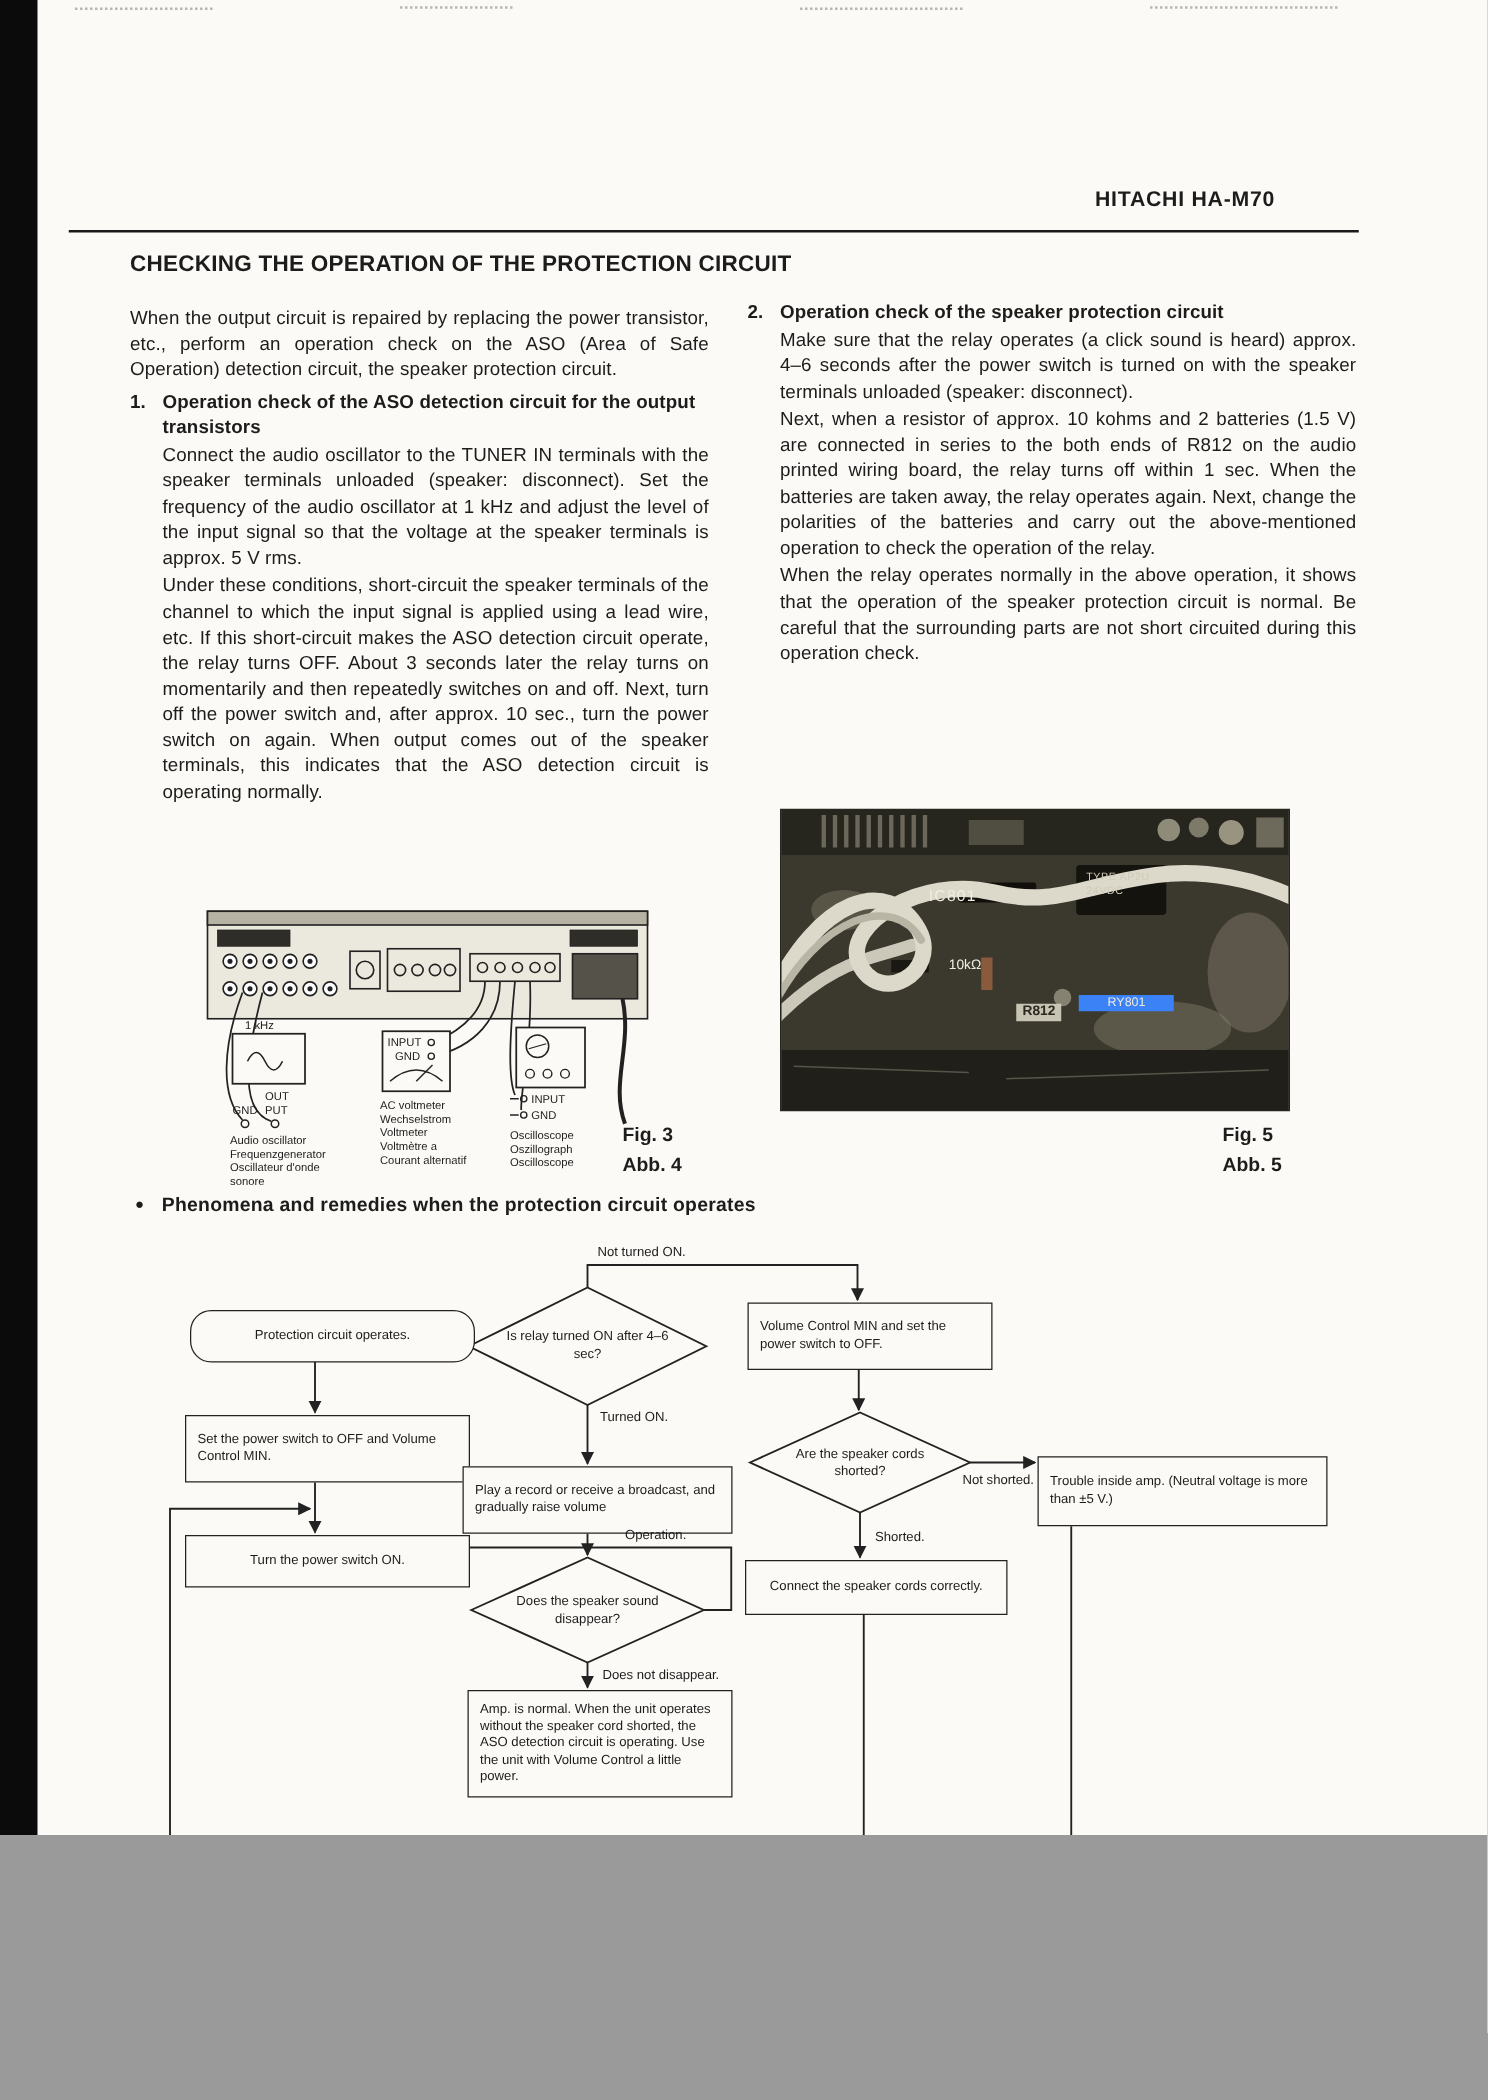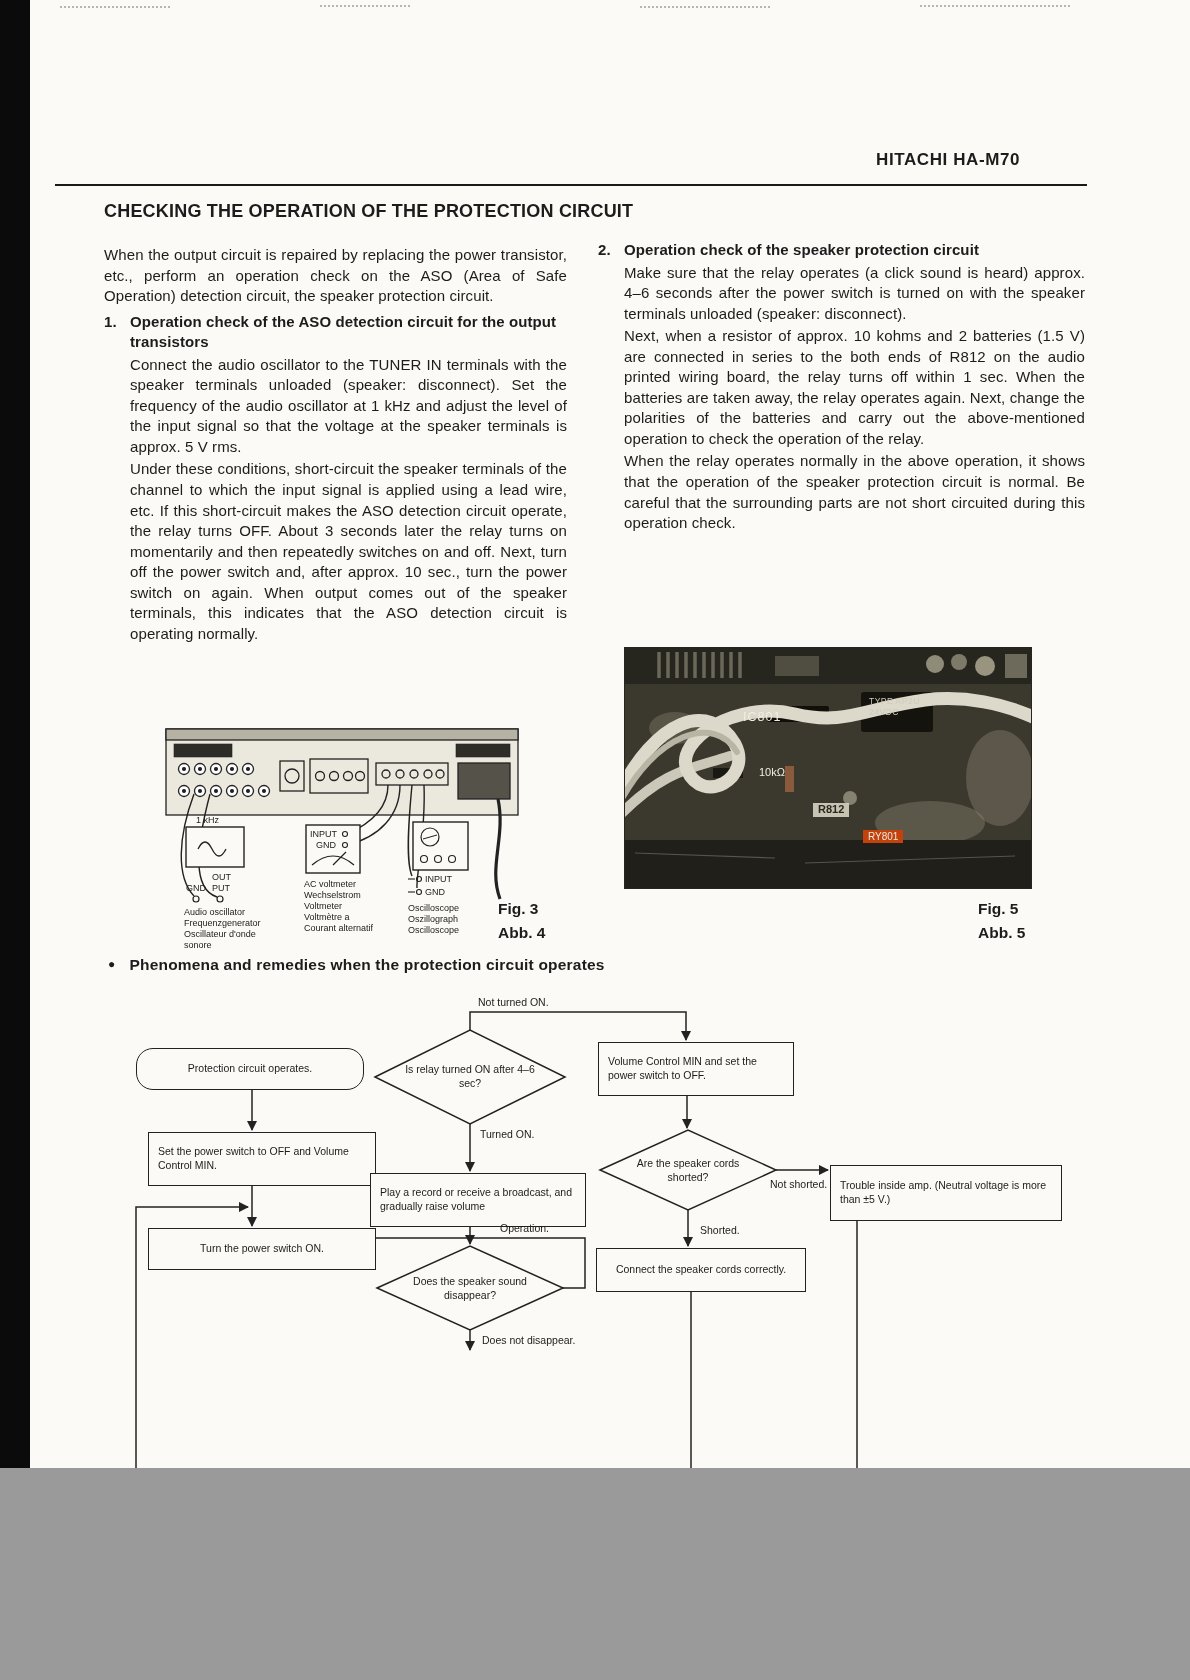--- a/index.html
+++ b/index.html
@@ -219,21 +219,21 @@
       <circle cx="225" cy="150" r="7" fill="#9a9582" opacity="0.8"></circle>
       <rect x="188" y="155" width="36" height="14" fill="#d8d4c2" opacity="0.9"></rect>
     </svg>
     <div class="anno" style="left:118px;top:62px;font-size:12.5px;letter-spacing:1px;">IC801</div>
     <div class="anno" style="left:244px;top:48px;font-size:8.5px;line-height:1.35;letter-spacing:.5px;color:#cfcbb8;">
       <div>TYPE AP2U</div>
       <div>24VDC</div>
     </div>
     <div class="anno" style="left:134px;top:118px;font-size:11px;">10kΩ</div>
     <div class="anno" style="left:193px;top:155px;font-size:11px;font-weight:bold;color:#2a281e;">R812</div>
-    <div class="anno" style="left:238px;top:148px;font-size:10px;background:#c2410c;padding:1px 5px;color:#efeadb;margin-top:34px;">RY801</div>
+    <div class="anno" style="left:238px;top:148px;font-size:10px;background:#3b82f6;padding:1px 23px;color:#efeadb;">RY801</div>
   </div>
 
   <div class="fig-caption" style="left:978px;top:897px;">
     <div>Fig. 5</div>
     <div>Abb. 5</div>
   </div>
 
   <div class="flow-heading">
     <span class="bullet">●</span><span>Phenomena and remedies when the protection circuit operates</span>
   </div>
@@ -259,30 +259,31 @@
       <polyline points="857,1213 857,1500"></polyline>
       <polyline points="857,1500 136,1500 136,1207 248,1207" marker-end="url(#arr)"></polyline>
     </g>
     <g stroke="#222" stroke-width="1.5" fill="#fbfaf6">
       <polygon points="375,1077 470,1030 565,1077 470,1124"></polygon>
       <polygon points="600,1170 688,1130 776,1170 688,1210"></polygon>
       <polygon points="377,1288 470,1246 563,1288 470,1330"></polygon>
     </g>
   </svg>
 
-  <div class="fc-box fc-center fc-rounded" style="left:136px;top:1048px;width:208px;height:34px;">Protection circuit operates.</div>
+  <div class="fc-box fc-center fc-rounded" style="left:152px;top:1048px;width:208px;height:34px;">Protection circuit operates.</div>
   <div class="fc-dtext" style="left:398px;top:1063px;width:144px;">Is relay turned ON after 4–6 sec?</div>
   <div class="fc-box fc-left" style="left:148px;top:1132px;width:208px;height:46px;">Set the power switch to OFF and Volume Control MIN.</div>
   <div class="fc-box fc-left" style="left:598px;top:1042px;width:176px;height:46px;">Volume Control MIN and set the power switch to OFF.</div>
   <div class="fc-box fc-left" style="left:370px;top:1173px;width:196px;height:46px;">Play a record or receive a broadcast, and gradually raise volume</div>
   <div class="fc-dtext" style="left:616px;top:1157px;width:144px;">Are the speaker cords shorted?</div>
   <div class="fc-box fc-left" style="left:830px;top:1165px;width:212px;height:48px;">Trouble inside amp. (Neutral voltage is more than ±5 V.)</div>
   <div class="fc-box fc-center" style="left:148px;top:1228px;width:208px;height:34px;">Turn the power switch ON.</div>
   <div class="fc-box fc-center" style="left:596px;top:1248px;width:190px;height:36px;">Connect the speaker cords correctly.</div>
   <div class="fc-dtext" style="left:398px;top:1275px;width:144px;">Does the speaker sound disappear?</div>
+  <div class="fc-box fc-left" style="left:374px;top:1352px;width:192px;height:78px;">Amp. is normal. When the unit operates without the speaker cord shorted, the ASO detection circuit is operating. Use the unit with Volume Control a little power.</div>
 
   <div class="fc-label" style="left:478px;top:996px;">Not turned ON.</div>
   <div class="fc-label" style="left:480px;top:1128px;">Turned ON.</div>
   <div class="fc-label" style="left:770px;top:1178px;">Not shorted.</div>
   <div class="fc-label" style="left:700px;top:1224px;">Shorted.</div>
   <div class="fc-label" style="left:500px;top:1222px;">Operation.</div>
   <div class="fc-label" style="left:482px;top:1334px;">Does not disappear.</div>
 
   <div class="page-num">—5—</div>
 

